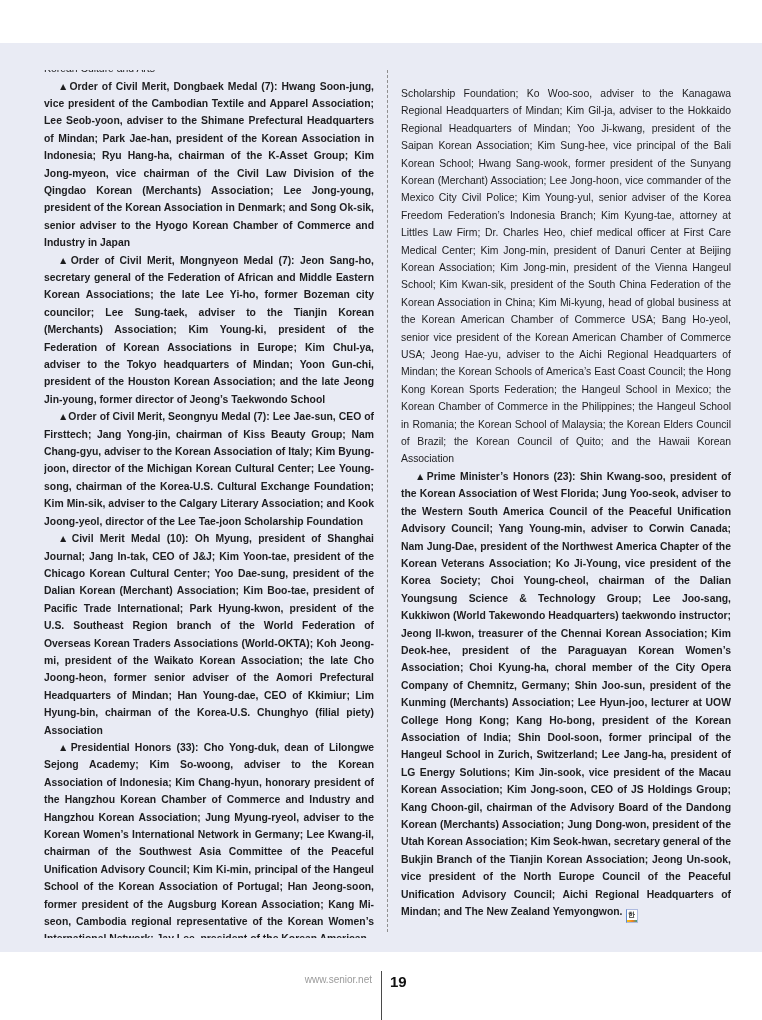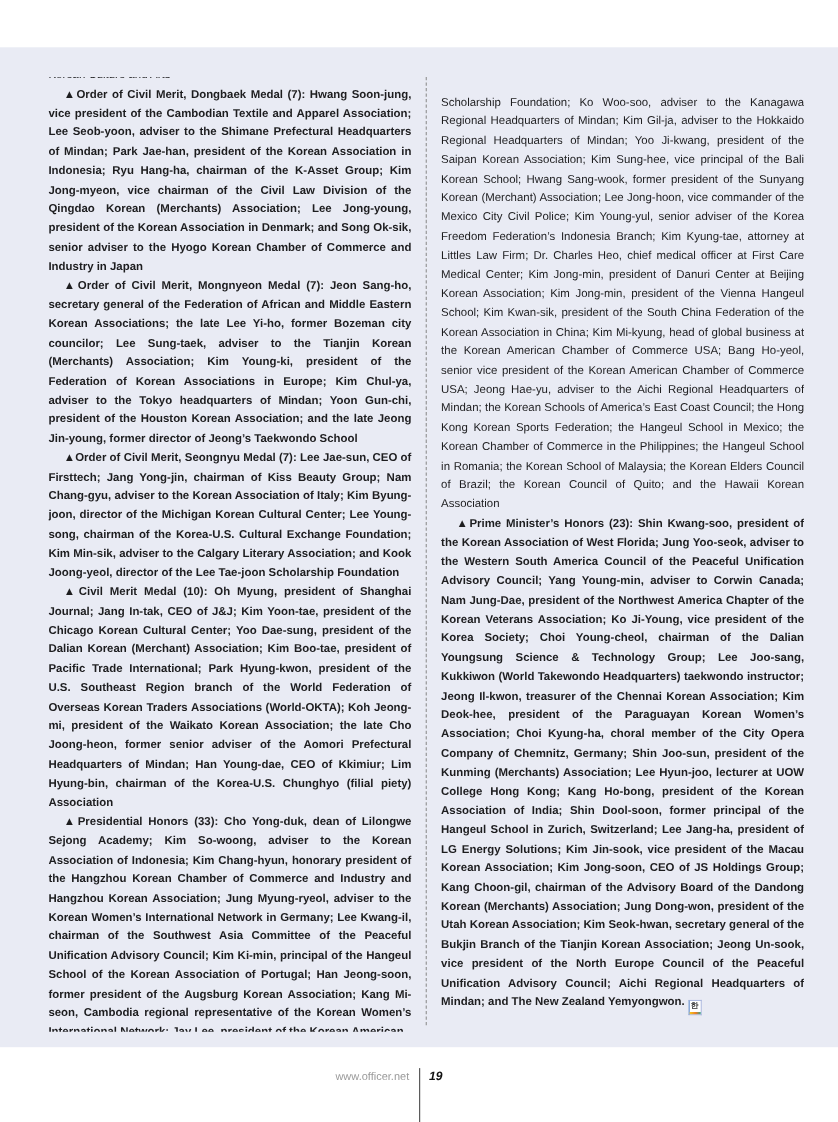--- a/index.html
+++ b/index.html
@@ -79,24 +79,23 @@
   .footer-rule {
     position: absolute;
     left: 50%; top: 0;
     width: 1px; height: 49px;
     background: #4a4a4a;
   }
   .footer-page {
     position: absolute;
     left: calc(50% + 9px);
     top: 2px;
-    font-size: 11px;
+    font-size: 15px;
     font-weight: bold;
     color: #111111;
-    font-style: italic;
   }
 </style>
 </head>
 <body>
 
 <div>
 
   <div class="content-panel">
     <div class="columns">
 
@@ -113,18 +112,18 @@
 
       <div class="col">
         <p class="para-cont">Scholarship Foundation; Ko Woo-soo, adviser to the Kanagawa Regional Headquarters of Mindan; Kim Gil-ja, adviser to the Hokkaido Regional Headquarters of Mindan; Yoo Ji-kwang, president of the Saipan Korean Association; Kim Sung-hee, vice principal of the Bali Korean School; Hwang Sang-wook, former president of the Sunyang Korean (Merchant) Association; Lee Jong-hoon, vice commander of the Mexico City Civil Police; Kim Young-yul, senior adviser of the Korea Freedom Federation’s Indonesia Branch; Kim Kyung-tae, attorney at Littles Law Firm; Dr. Charles Heo, chief medical officer at First Care Medical Center; Kim Jong-min, president of Danuri Center at Beijing Korean Association; Kim Jong-min, president of the Vienna Hangeul School; Kim Kwan-sik, president of the South China Federation of the Korean Association in China; Kim Mi-kyung, head of global business at the Korean American Chamber of Commerce USA; Bang Ho-yeol, senior vice president of the Korean American Chamber of Commerce USA; Jeong Hae-yu, adviser to the Aichi Regional Headquarters of Mindan; the Korean Schools of America’s East Coast Council; the Hong Kong Korean Sports Federation; the Hangeul School in Mexico; the Korean Chamber of Commerce in the Philippines; the Hangeul School in Romania; the Korean School of Malaysia; the Korean Elders Council of Brazil; the Korean Council of Quito; and the Hawaii Korean Association</p>
         <p class="para"><span>▲Prime Minister’s Honors (23): Shin Kwang-soo, president of the Korean Association of West Florida; Jung Yoo-seok, adviser to the Western South America Council of the Peaceful Unification Advisory Council; Yang Young-min, adviser to Corwin Canada; Nam Jung-Dae, president of the Northwest America Chapter of the Korean Veterans Association; Ko Ji-Young, vice president of the Korea Society; Choi Young-cheol, chairman of the Dalian Youngsung Science &amp; Technology Group; Lee Joo-sang, Kukkiwon (World Takewondo Headquarters) taekwondo instructor; Jeong Il-kwon, treasurer of the Chennai Korean Association; Kim Deok-hee, president of the Paraguayan Korean Women’s Association; Choi Kyung-ha, choral member of the City Opera Company of Chemnitz, Germany; Shin Joo-sun, president of the Kunming (Merchants) Association; Lee Hyun-joo, lecturer at UOW College Hong Kong; Kang Ho-bong, president of the Korean Association of India; Shin Dool-soon, former principal of the Hangeul School in Zurich, Switzerland; Lee Jang-ha, president of LG Energy Solutions; Kim Jin-sook, vice president of the Macau Korean Association; Kim Jong-soon, CEO of JS Holdings Group; Kang Choon-gil, chairman of the Advisory Board of the Dandong Korean (Merchants) Association; Jung Dong-won, president of the Utah Korean Association; Kim Seok-hwan, secretary general of the Bukjin Branch of the Tianjin Korean Association; Jeong Un-sook, vice president of the North Europe Council of the Peaceful Unification Advisory Council; Aichi Regional Headquarters of Mindan; and The New Zealand Yemyongwon.</span><span class="endmark">한</span></p>
       </div>
 
     </div>
   </div>
 
   <div class="footer">
-    <span class="footer-site">www.officer.net</span>
+    <span class="footer-site">www.senior.net</span>
     <span class="footer-rule"></span>
     <span class="footer-page">19</span>
   </div>
 
 </div>
 
 </body></html>

